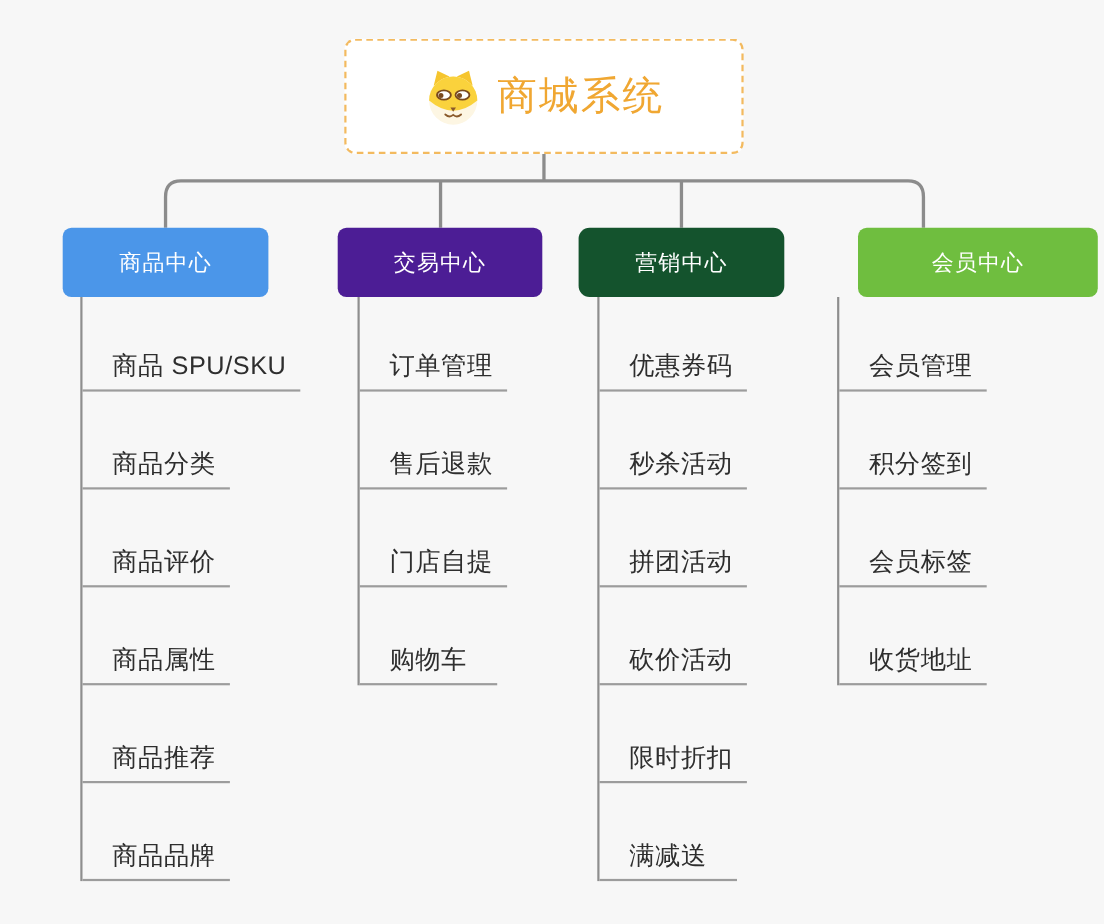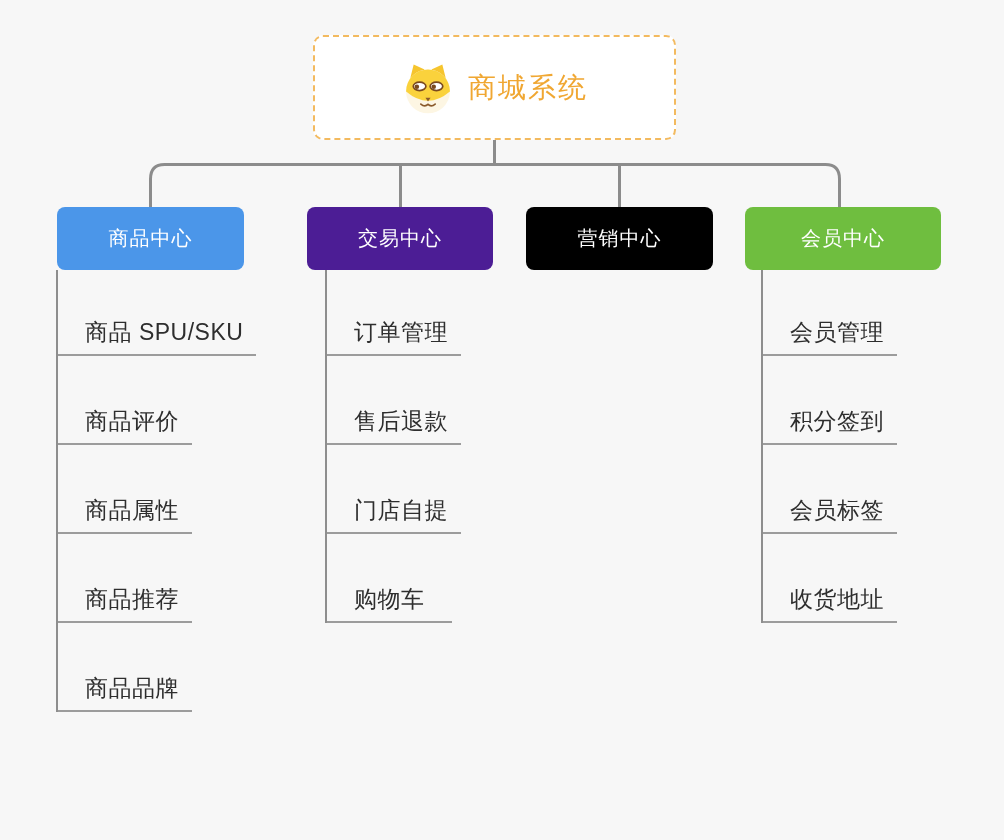--- a/index.html
+++ b/index.html
@@ -17,41 +17,41 @@
 
   
   .root-node {
     position: absolute; left: 313px; top: 35px; width: 363px; height: 105px;
     background: #FFFFFF;
     border: 2px dashed #F3BA5F;
     border-radius: 10px;
     display: flex; align-items: center; justify-content: center; gap: 13px;
   }
   .root-node .icon { width: 54px; height: 54px; flex: 0 0 auto; }
-  .root-title { font-size: 28px; letter-spacing: 2px; color: #F0A732; }
+  .root-title { font-size: 36px; letter-spacing: 2px; color: #F0A732; }
 
   
   .branch-header {
     position: absolute; top: 207px; height: 63px; width: 187px;
     border-radius: 8px;
     color: #FFFFFF; font-size: 20px; letter-spacing: 1px;
     display: flex; align-items: center; justify-content: center;
   }
   .bh1 { left: 57px; }
   .bh2 { left: 307px; width: 186px; }
   .bh3 { left: 526px; }
-  .bh4 { left: 745px; width: 196px; }
+  .bh4 { left: 780px; width: 218px; }
 
   
   .branch-items {
     position: absolute; top: 270px;
     list-style: none;
     border-left: 2px solid #8E8E8E;
   }
-  .col1 { left: 56px; }
+  .col1 { left: 73px; }
   .col2 { left: 325px; }
   .col3 { left: 543px; }
   .col4 { left: 761px; }
   .branch-items li {
     height: 89px;
     width: max-content;
     min-width: 125px;
     display: flex; align-items: flex-end;
     padding: 0 13px 6px 27px;
     border-bottom: 2px solid #9C9C9C;
@@ -85,38 +85,47 @@
       <circle cx="18.8" cy="30.5" r="2.7" fill="#7A4A1E"></circle>
       <circle cx="38.8" cy="30.5" r="2.7" fill="#7A4A1E"></circle>
       <path d="M29 43.5 h6 l-3 4.5 z" fill="#8A5A2B"></path>
       <path d="M23.5 51 q4.5 4 8.5 0.5 q4 3.5 8.5 -0.5" stroke="#8A5A2B" stroke-width="2" fill="none" stroke-linecap="round"></path>
     </svg>
     <span class="root-title" style="color: rgb(240, 167, 50);">商城系统</span>
   </div>
 
   <div class="branch-header bh1" style="background-color: rgb(75, 150, 233);">商品中心</div>
   <div class="branch-header bh2" style="background-color: #4c1d95;">交易中心</div>
-  <div class="branch-header bh3" style="background-color: #000000;">营销中心</div>
+  <div class="branch-header bh3" style="background-color: #14532d; border-radius: 10px;">营销中心</div>
   <div class="branch-header bh4" style="background-color: rgb(111, 190, 63);">会员中心</div>
 
   <ul class="branch-items col1">
     <li>商品 SPU/SKU</li>
+    <li>商品分类</li>
     <li>商品评价</li>
     <li>商品属性</li>
     <li>商品推荐</li>
     <li>商品品牌</li>
   </ul>
 
   <ul class="branch-items col2">
     <li>订单管理</li>
     <li>售后退款</li>
     <li>门店自提</li>
     <li>购物车</li>
   </ul>
 
+  <ul class="branch-items col3">
+    <li>优惠券码</li>
+    <li>秒杀活动</li>
+    <li>拼团活动</li>
+    <li>砍价活动</li>
+    <li>限时折扣</li>
+    <li>满减送</li>
+  </ul>
 
   <ul class="branch-items col4">
     <li>会员管理</li>
     <li>积分签到</li>
     <li>会员标签</li>
     <li>收货地址</li>
   </ul>
 
 </div>
 

